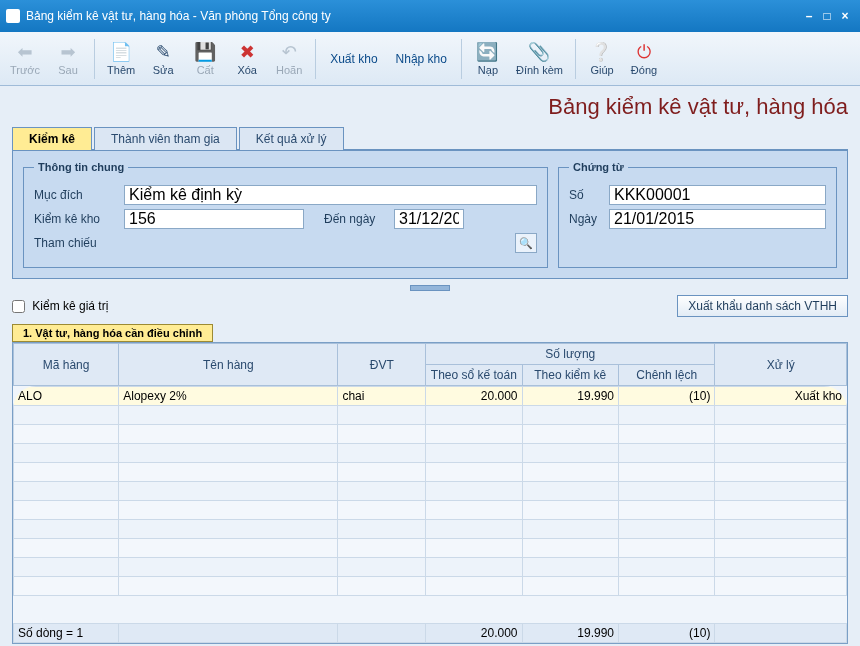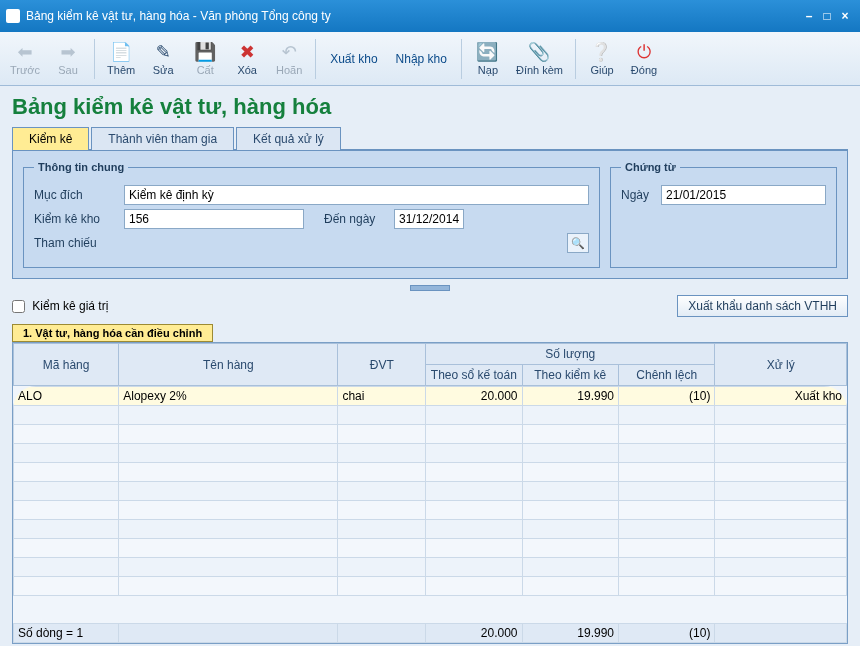--- a/index.html
+++ b/index.html
@@ -18,38 +18,38 @@
     border-bottom: 1px solid #9fbbd8; display:flex; align-items:center; padding: 0 4px; gap:2px;
   }
   .tb-btn { display:flex; flex-direction:column; align-items:center; justify-content:center;
     min-width:40px; height:50px; font-size:11px; color:#2a4a6e; padding:2px 6px; border-radius:3px; cursor:pointer;}
   .tb-btn.disabled { color:#9aa8b7; cursor:default;}
   .tb-ico { width:22px; height:22px; display:flex; align-items:center; justify-content:center; font-size:18px; margin-bottom:1px;}
   .tb-sep { width:1px; height:40px; background:#b9cde0; margin: 0 4px; }
   .tb-txt-btn { font-size:12px; color:#0b4b8a; padding: 6px 8px; cursor:pointer; }
 
   .content { padding: 8px 12px 4px; }
-  .page-title { font-size:22px; font-weight:bold; color:#15803d; margin-bottom:6px; }
+  .page-title { font-size:22px; font-weight:normal; color:#7f1d1d; margin-bottom:6px;text-align:right; }
 
   .tabs { display:flex; border-bottom:1px solid #6a93c0; }
   .tab { padding:4px 16px; font-size:12px; background:#dbe6f3; border:1px solid #6a93c0; border-bottom:none;
     margin-right:2px; cursor:pointer; color:#2a4a6e; position:relative; top:1px;}
-  .tab.active { background:#ffec94; font-weight:normal; color:#000; }
+  .tab.active { background:#ffec94; font-weight:bold; color:#000; }
 
   .form-area { background:#c7daf0; border:1px solid #6a93c0; padding:10px; display:flex; gap:10px; }
 
   fieldset.group { border:1px solid #6a93c0; padding:8px 10px 10px; position:relative; background:#c7daf0;}
   fieldset.group legend { font-size:11px; font-weight:bold; color:#1f3d5c; padding: 0 4px; background:#c7daf0;}
   .left-group { flex:1; }
   .right-group { width:180px; }
 
   .row { display:flex; align-items:center; margin:4px 0; font-size:12px; color:#1f3d5c; }
   .label { width:90px; }
   .right-group .label { width:40px; }
-  input.field { height:20px; border:1px solid #8aa8c6; background:#fff; font-size:12px; padding:0 4px; }
+  input.field { height:20px; border:1px solid #8aa8c6; background:#fff; font-size:16px; padding:0 4px; }
   .wfull { flex:1; }
   .w70 { width:70px; }
   .ref-btn { width:22px; height:20px; border:1px solid #8aa8c6; background:#eaf2fb; margin-left:4px; display:flex;align-items:center;justify-content:center; font-size:11px; cursor:pointer;}
 
   .splitter { height:10px; display:flex; align-items:center; justify-content:center;}
   .splitter .handle { width:40px; height:6px; background:#93b5da; border:1px solid #6a93c0;}
 
   .options-row { display:flex; align-items:center; padding: 2px 12px 4px; font-size:12px;}
   .options-row .sp { flex:1;}
   .btn { border:1px solid #6a93c0; background:linear-gradient(#fefefe,#e2ecf6); padding:3px 10px; font-size:12px; cursor:pointer; color:#1f3d5c;}
@@ -164,20 +164,24 @@
         <span class="label">Tham chiếu</span>
         <span style="flex:1"></span>
         <span class="ref-btn">
           <span>🔍</span>
         </span>
       </div>
     </fieldset>
 
     <fieldset class="group right-group">
       <legend>Chứng từ</legend>
+      <div class="row">
+        <span class="label">Số</span>
+        <input class="field wfull" value="KKK00001" style="">
+      </div>
       <div class="row">
         <span class="label">Ngày</span>
         <input class="field wfull" value="21/01/2015" style="">
       </div>
     </fieldset>
   </div>
 </div>
 
 <div class="splitter">
     <div class="handle"></div>

